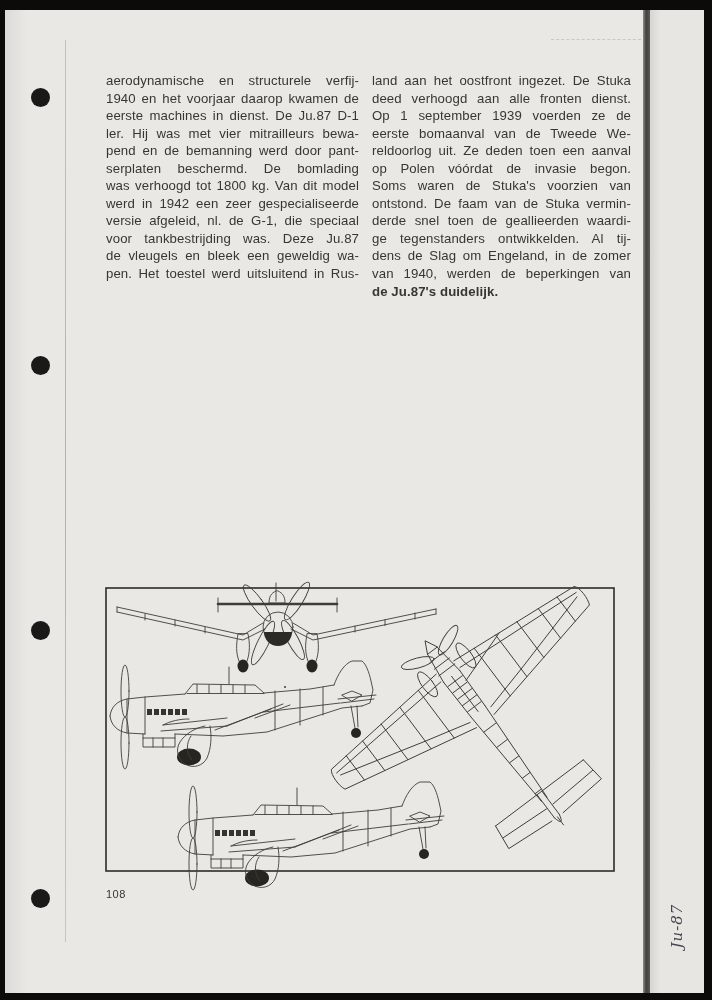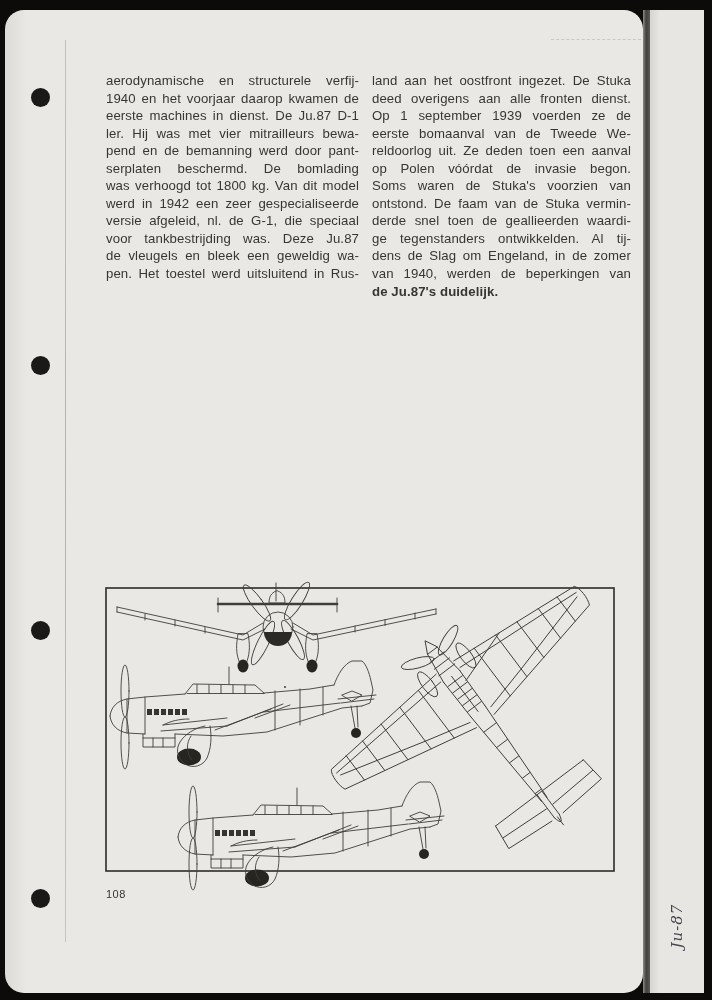--- a/index.html
+++ b/index.html
@@ -4,21 +4,20 @@
 <style>
   html,body{margin:0;padding:0;}
   body{
     width:712px;height:1000px;position:relative;overflow:hidden;
     background:#0c0b0a;
     font-family:"Liberation Sans", sans-serif;
   }
   .sheet{
     position:absolute;left:5px;top:10px;width:638px;height:983px;
     background:linear-gradient(90deg,#dcdbd7 0px,#e9e8e4 22px,#e9e8e4 100%);
-    border-radius:19px;
   }
   .hole{
     position:absolute;left:26px;width:19px;height:19px;border-radius:50%;
     background:#1a1917;
   }
   .hole.h1{top:78px}.hole.h2{top:346px}.hole.h3{top:611px}.hole.h4{top:879px}
   .fold{
     position:absolute;left:60px;top:30px;width:1px;height:902px;
     background:linear-gradient(180deg,#c2c1bd,#b2b1ad 50%,#c6c5c1);
   }
@@ -78,21 +77,21 @@
       <div class="tline">serplaten beschermd. De bomlading</div>
       <div class="tline">was verhoogd tot 1800 kg. Van dit model</div>
       <div class="tline">werd in 1942 een zeer gespecialiseerde</div>
       <div class="tline">versie afgeleid, nl. de G-1, die speciaal</div>
       <div class="tline">voor tankbestrijding was. Deze Ju.87</div>
       <div class="tline">de vleugels en bleek een geweldig wa-</div>
       <div class="tline">pen. Het toestel werd uitsluitend in Rus-</div>
     </div>
   <div class="col col-right">
       <div class="tline">land aan het oostfront ingezet. De Stuka</div>
-      <div class="tline">deed overigens aan alle fronten dienst.</div>
+      <div class="tline">deed verhoogd aan alle fronten dienst.</div>
       <div class="tline">Op 1 september 1939 voerden ze de</div>
       <div class="tline">eerste bomaanval van de Tweede We-</div>
       <div class="tline">reldoorlog uit. Ze deden toen een aanval</div>
       <div class="tline">op Polen vóórdat de invasie begon.</div>
       <div class="tline">Soms waren de Stuka's voorzien van</div>
       <div class="tline">ontstond. De faam van de Stuka vermin-</div>
       <div class="tline">derde snel toen de geallieerden waardi-</div>
       <div class="tline">ge tegenstanders ontwikkelden. Al tij-</div>
       <div class="tline">dens de Slag om Engeland, in de zomer</div>
       <div class="tline">van 1940, werden de beperkingen van</div>

